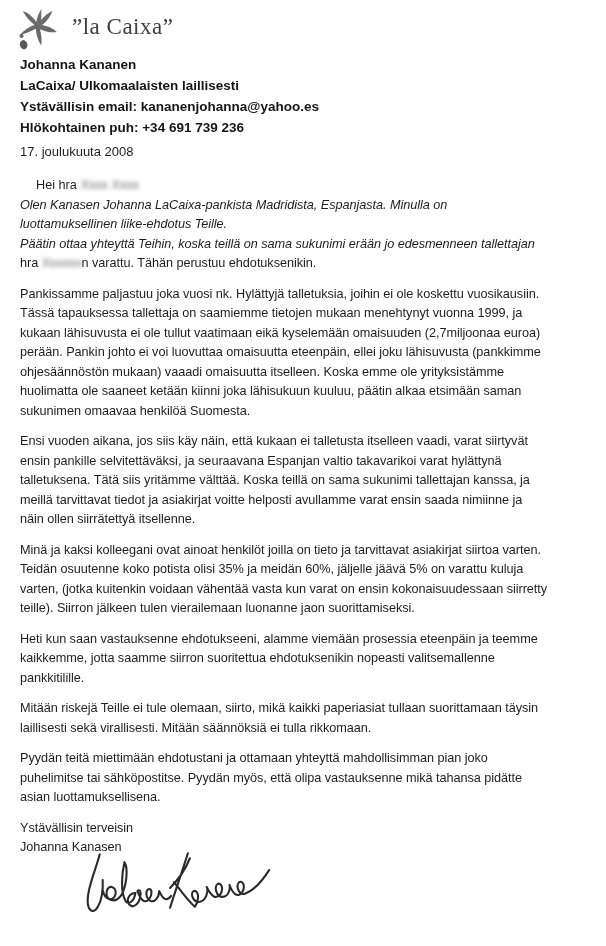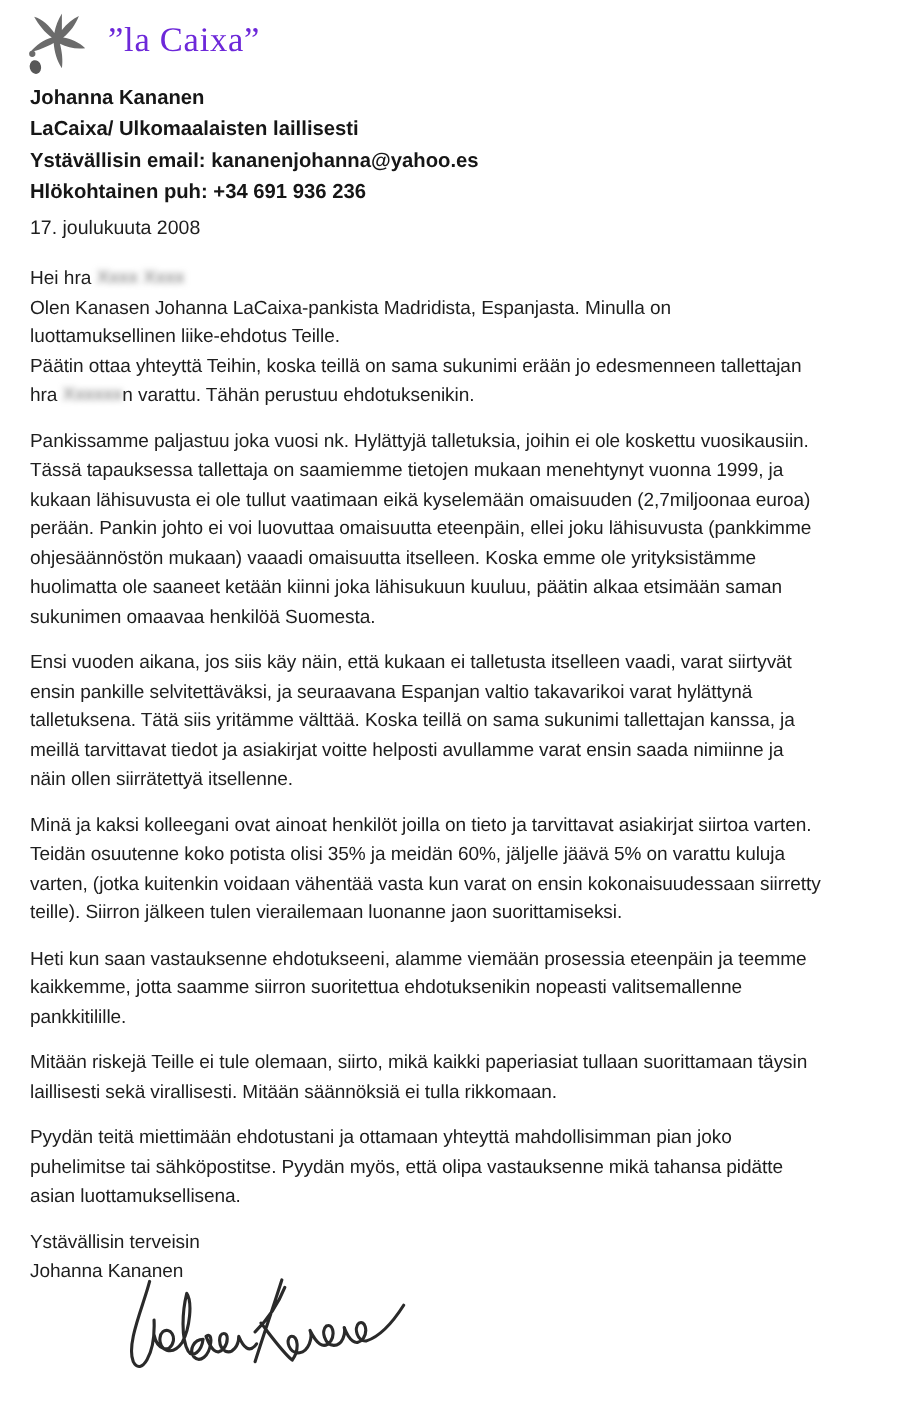--- a/index.html
+++ b/index.html
@@ -12,43 +12,43 @@
     color:#1e1e1e;
     box-sizing:border-box;
     padding:8px 8px 0 20px;
   }
   
   .logo-row{display:flex;align-items:center;gap:8px;margin-left:-4px;height:44px;}
   .logo-star{width:48px;height:42px;flex:0 0 auto;}
   .brand{
     font-family:"Liberation Serif", serif;
     font-size:23px;
-    color:#6d28d9;
+    color:#404040;
     letter-spacing:0.5px;
     padding-bottom:6px;
   }
   
   .hdr{margin-top:2px;}
   .hdr div{
     font-size:13.5px;
     font-weight:bold;
     line-height:21px;
     color:#161616;
   }
   
   .date-line{
     text-align:left;
     font-size:13px;
     line-height:19px;
     margin-top:4px;
     padding-right:2px;
   }
   
-  .greeting{margin-top:15px;font-size:12.7px;line-height:19.5px;}
-  .body-start{margin-top:20px;}
+  .greeting{margin-top:15px;font-size:12.7px;line-height:19.5px;margin-left:16px;}
+  .body-start{margin-top:20px;font-style:italic;}
   .para{
     font-size:12.7px;
     line-height:19.5px;
     letter-spacing:-0.05px;
     white-space:pre-line;
     margin:0 0 11px 0;
   }
   .para.tight{margin:0;}
   .closing{margin-top:6px;}
   .redacted{
@@ -73,21 +73,21 @@
       <circle fill="#6b6b6b" cx="11" cy="64" r="5"></circle>
       <ellipse fill="#585858" cx="16" cy="85" rx="9" ry="11" transform="rotate(-14 16 85)"></ellipse>
     </svg>
     <span class="brand">”la Caixa”</span>
   </div>
 
   <div class="hdr">
     <div>Johanna Kananen</div>
     <div>LaCaixa/ Ulkomaalaisten laillisesti</div>
     <div>Ystävällisin email: kananenjohanna@yahoo.es</div>
-    <div>Hlökohtainen puh: +34 691 936 236</div>
+    <div>Hlökohtainen puh: +34 691 739 236</div>
   </div>
 
   <div class="date-line">17. joulukuuta 2008</div>
 
   <div class="greeting">
     <span>Hei hra </span><span class="redacted">Xxxx Xxxx</span>
   </div>
 
   <div class="para tight body-start">Olen Kanasen Johanna LaCaixa-pankista Madridista, Espanjasta. Minulla on
 luottamuksellinen liike-ehdotus Teille.
@@ -113,21 +113,21 @@
   <div class="para">Heti kun saan vastauksenne ehdotukseeni, alamme viemään prosessia eteenpäin ja teemme
 kaikkemme, jotta saamme siirron suoritettua ehdotuksenikin nopeasti valitsemallenne
 pankkitilille.</div>
   <div class="para">Mitään riskejä Teille ei tule olemaan, siirto, mikä kaikki paperiasiat tullaan suorittamaan täysin
 laillisesti sekä virallisesti. Mitään säännöksiä ei tulla rikkomaan.</div>
   <div class="para">Pyydän teitä miettimään ehdotustani ja ottamaan yhteyttä mahdollisimman pian joko
 puhelimitse tai sähköpostitse. Pyydän myös, että olipa vastauksenne mikä tahansa pidätte
 asian luottamuksellisena.</div>
 
   <div class="para tight closing">Ystävällisin terveisin
-Johanna Kananen</div>
+Johanna Kanasen</div>
 
   <div class="sig-wrap">
     <svg width="208" height="74" viewBox="0 0 210 74" aria-hidden="true">
       <g fill="none" stroke="#2a2a2a" stroke-width="2.1" stroke-linecap="round" stroke-linejoin="round">
 
         <path d="M28,6 C24,22 12,48 17,60 C22,70 32,56 31,32
                  M31,42 C33,52 42,55 44,46 C45,38 36,36 35,44 C34,52 43,57 50,47
                  C55,38 57,20 53,14 C50,26 49,44 54,53 C57,58 63,53 64,45
                  C58,45 54,52 58,57 C62,61 68,56 69,48 C70,43 68,41 66,43
                  C69,51 73,57 78,51 C81,47 81,41 78,41 C74,41 74,50 79,53

